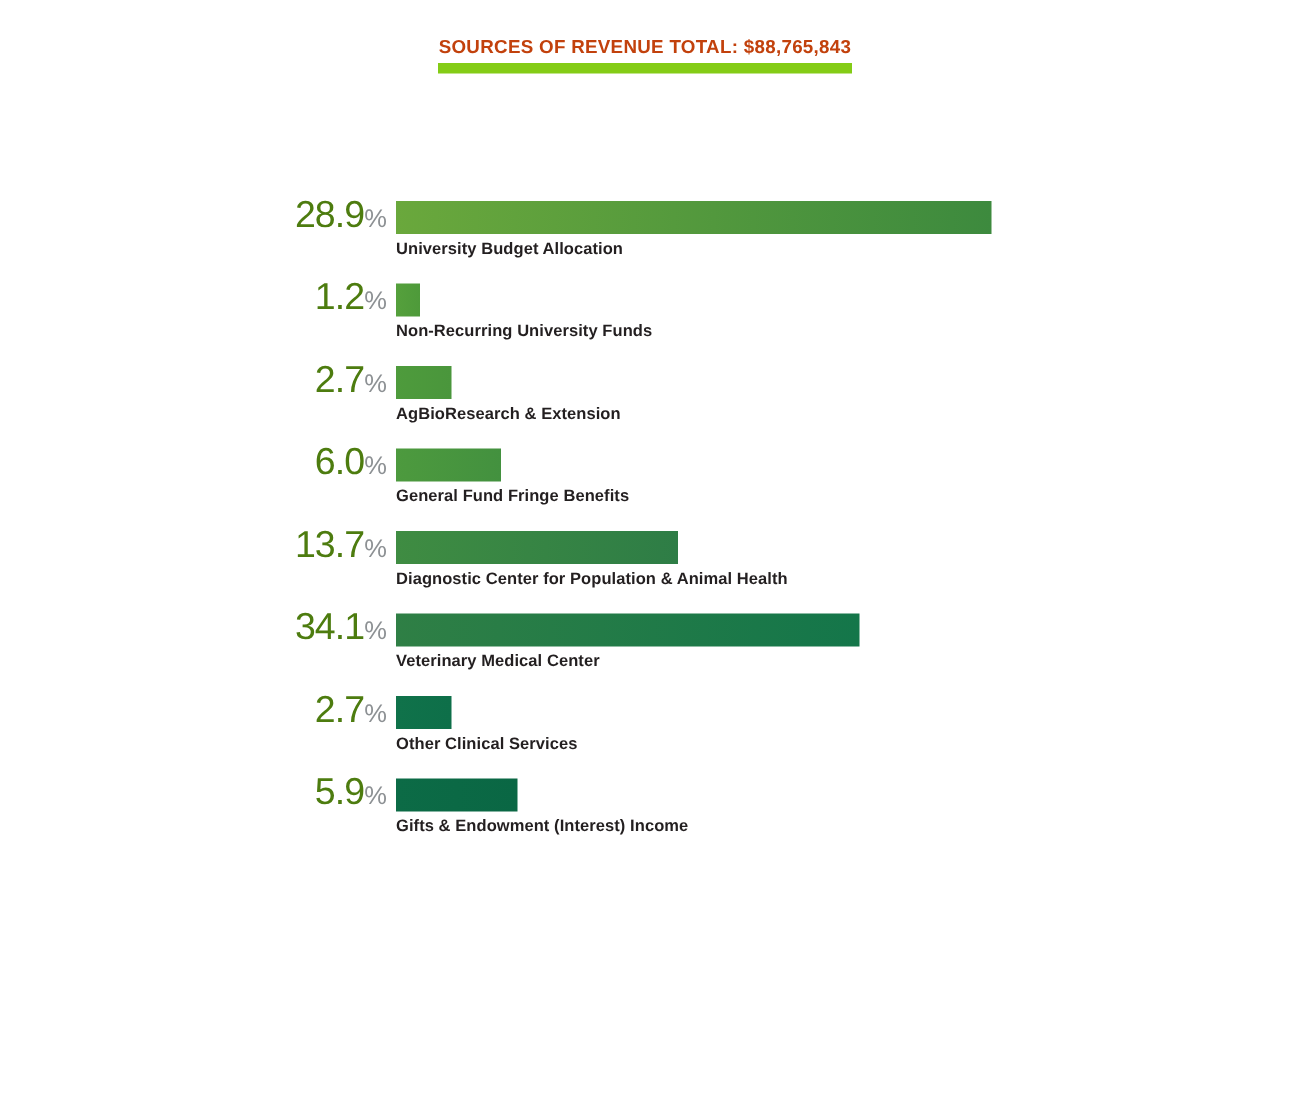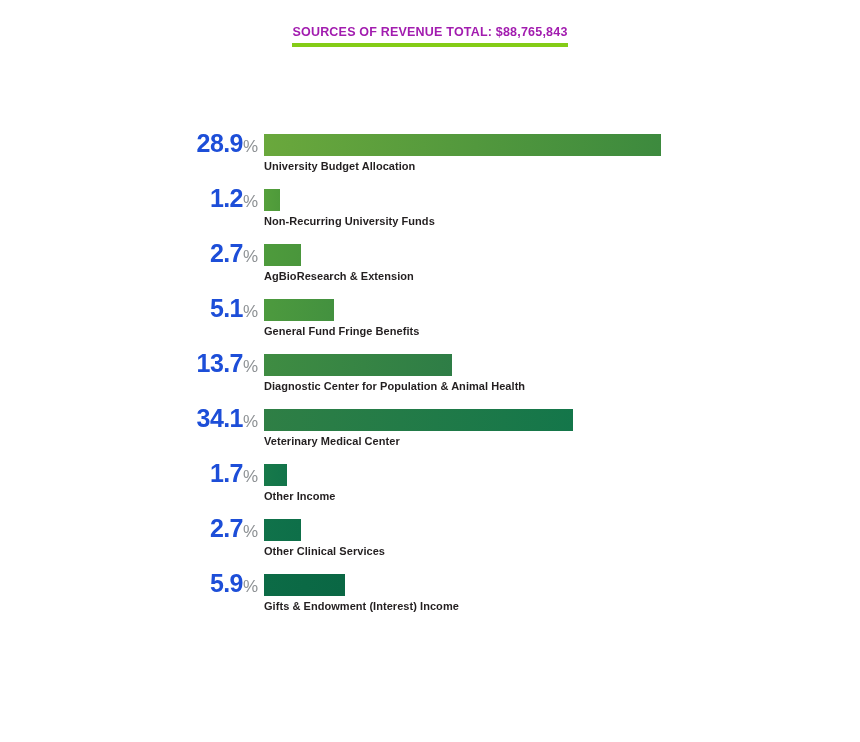--- a/index.html
+++ b/index.html
@@ -20,23 +20,23 @@
     top: 22px;
     left: 0;
     width: 860px;
     text-align: center;
   }
   .chart-title {
     display: inline-block;
     font-size: 12.5px;
     font-weight: 600;
     letter-spacing: 0.2px;
-    color: #a21caf;
+    color: #c2410c;
     padding-bottom: 4px;
-    border-bottom: 4px solid #84cc16;
+    border-bottom: 7px solid #84cc16;
     white-space: nowrap;
   }
 
   .rows {
     position: absolute;
     top: 130px;
     left: 0;
     width: 860px;
   }
 
@@ -50,22 +50,22 @@
     left: 0;
     width: 258px;
     top: 0;
     height: 26px;
     text-align: right;
     white-space: nowrap;
     line-height: 26px;
   }
   .pct-num {
     font-size: 25px;
-    font-weight: 700;
-    color: #1d4ed8;
+    font-weight: 400;
+    color: #4d7c0f;
     letter-spacing: -0.6px;
   }
   .pct-sign {
     font-size: 17px;
     font-weight: 400;
     color: #8d9194;
     letter-spacing: 0px;
   }
 
   .bar {
@@ -103,40 +103,35 @@
       <div class="pct"><span class="pct-num">1.2</span><span class="pct-sign">%</span></div>
       <div class="bar" style="width: 16.488px; background: linear-gradient(to right, rgb(85, 160, 60), rgb(78, 154, 58));"></div>
       <div class="bar-label">Non-Recurring University Funds</div>
     </div>
     <div class="row">
       <div class="pct"><span class="pct-num">2.7</span><span class="pct-sign">%</span></div>
       <div class="bar" style="width: 37.098px; background: linear-gradient(to right, rgb(78, 155, 60), rgb(74, 150, 60));"></div>
       <div class="bar-label">AgBioResearch &amp; Extension</div>
     </div>
     <div class="row">
-      <div class="pct"><span class="pct-num">5.1</span><span class="pct-sign">%</span></div>
+      <div class="pct"><span class="pct-num">6.0</span><span class="pct-sign">%</span></div>
       <div class="bar" style="width: 70.074px; background: linear-gradient(to right, rgb(77, 154, 62), rgb(67, 145, 63));"></div>
       <div class="bar-label">General Fund Fringe Benefits</div>
     </div>
     <div class="row">
       <div class="pct"><span class="pct-num">13.7</span><span class="pct-sign">%</span></div>
       <div class="bar" style="width: 188.238px; background: linear-gradient(to right, rgb(63, 140, 66), rgb(46, 125, 70));"></div>
       <div class="bar-label">Diagnostic Center for Population &amp; Animal Health</div>
     </div>
     <div class="row">
       <div class="pct"><span class="pct-num">34.1</span><span class="pct-sign">%</span></div>
       <div class="bar" style="width: 309.15px; background: linear-gradient(to right, rgb(47, 127, 69), rgb(20, 118, 74));"></div>
       <div class="bar-label">Veterinary Medical Center</div>
     </div>
     <div class="row">
-      <div class="pct"><span class="pct-num">1.7</span><span class="pct-sign">%</span></div>
-      <div class="bar" style="width: 23.358px; background: linear-gradient(to right, rgb(23, 121, 74), rgb(18, 116, 74));"></div>
-      <div class="bar-label">Other Income</div>
-    </div>
-    <div class="row">
       <div class="pct"><span class="pct-num">2.7</span><span class="pct-sign">%</span></div>
       <div class="bar" style="width: 37.098px; background: linear-gradient(to right, rgb(16, 114, 74), rgb(14, 111, 73));"></div>
       <div class="bar-label">Other Clinical Services</div>
     </div>
     <div class="row">
       <div class="pct"><span class="pct-num">5.9</span><span class="pct-sign">%</span></div>
       <div class="bar" style="width: 81.066px; background: linear-gradient(to right, rgb(12, 107, 70), rgb(10, 103, 68));"></div>
       <div class="bar-label">Gifts &amp; Endowment (Interest) Income</div>
     </div>
   </div>

